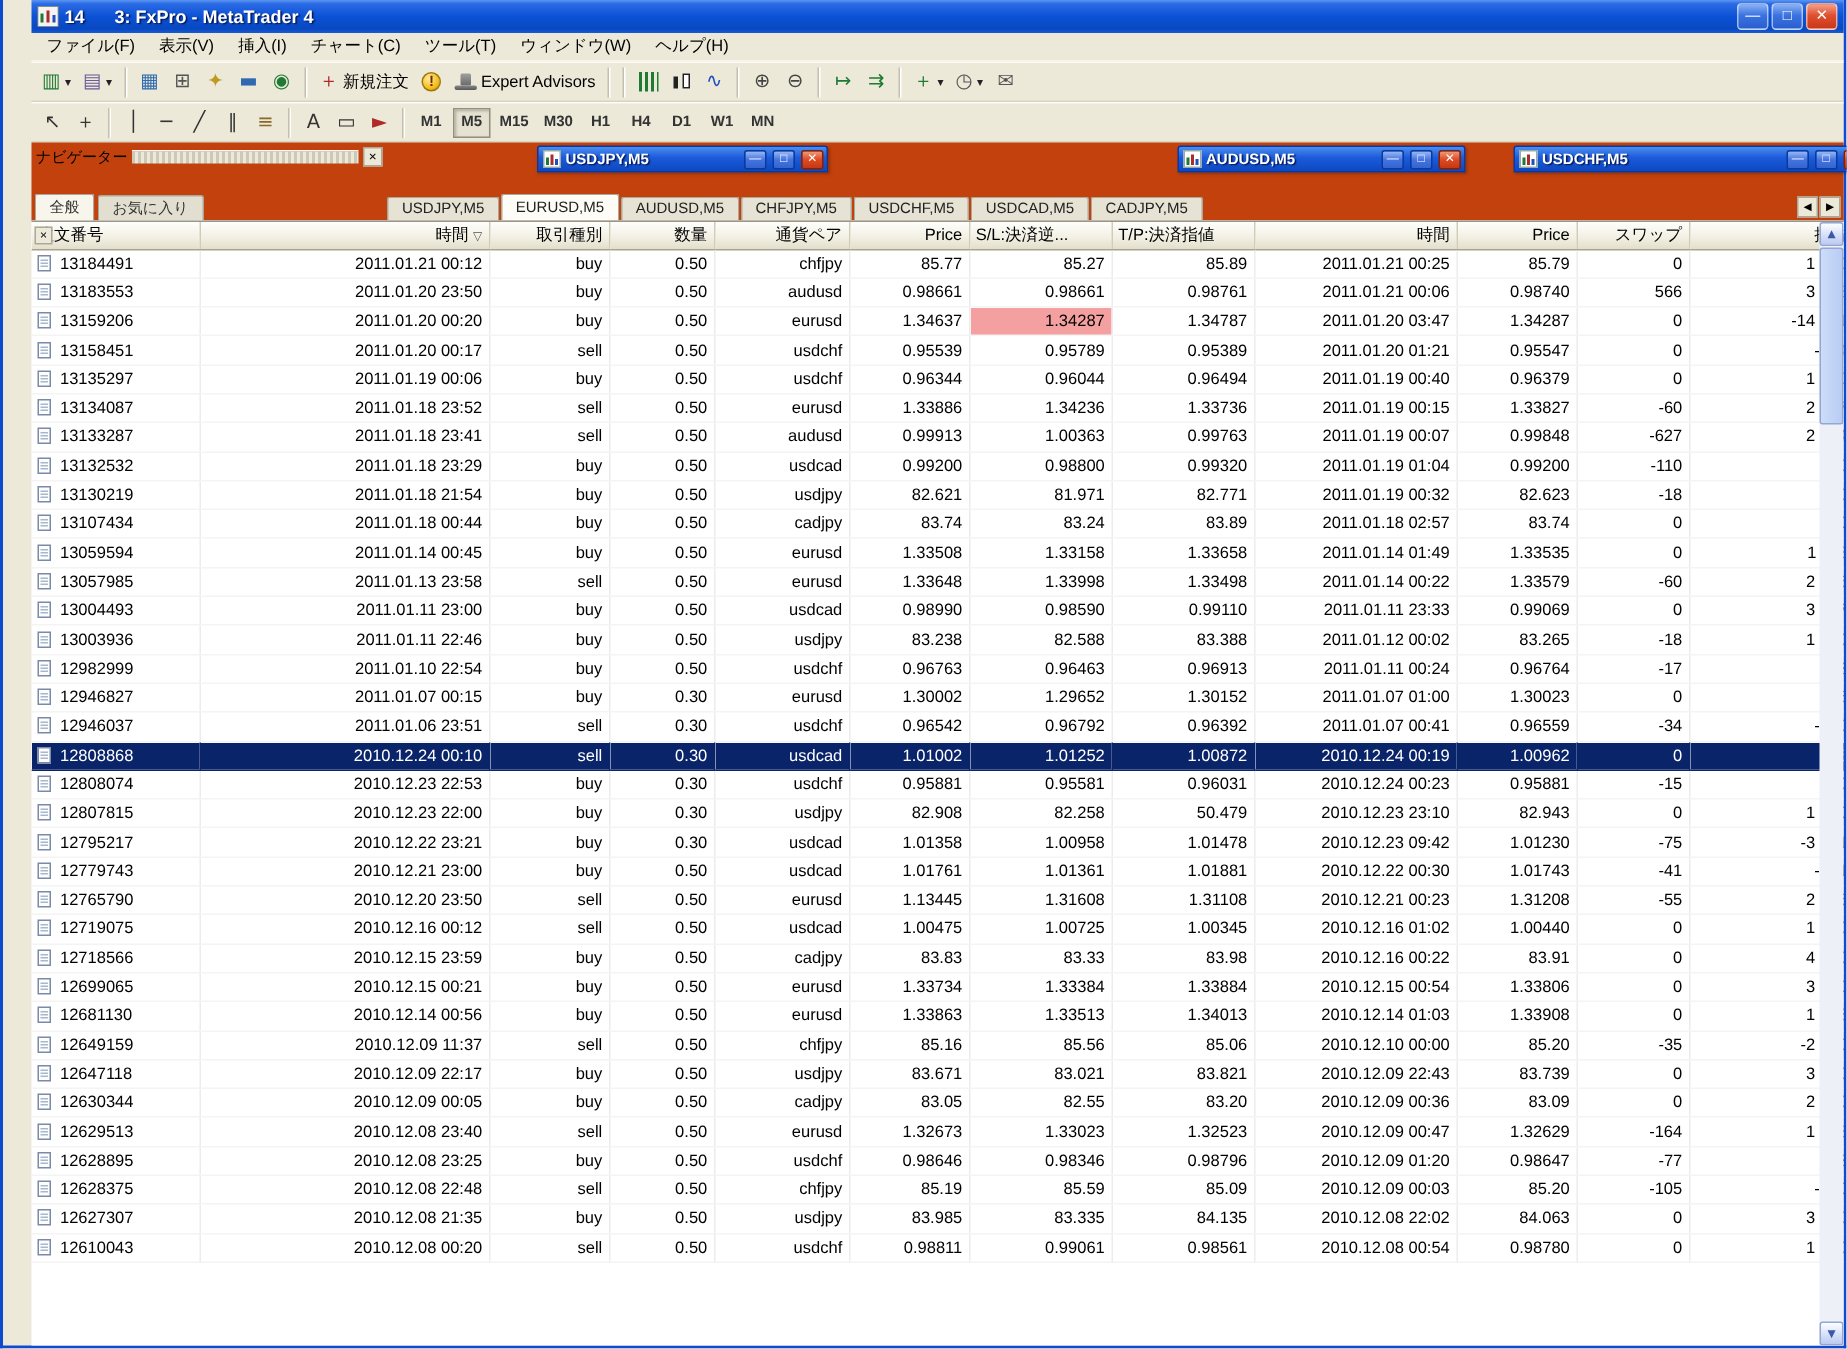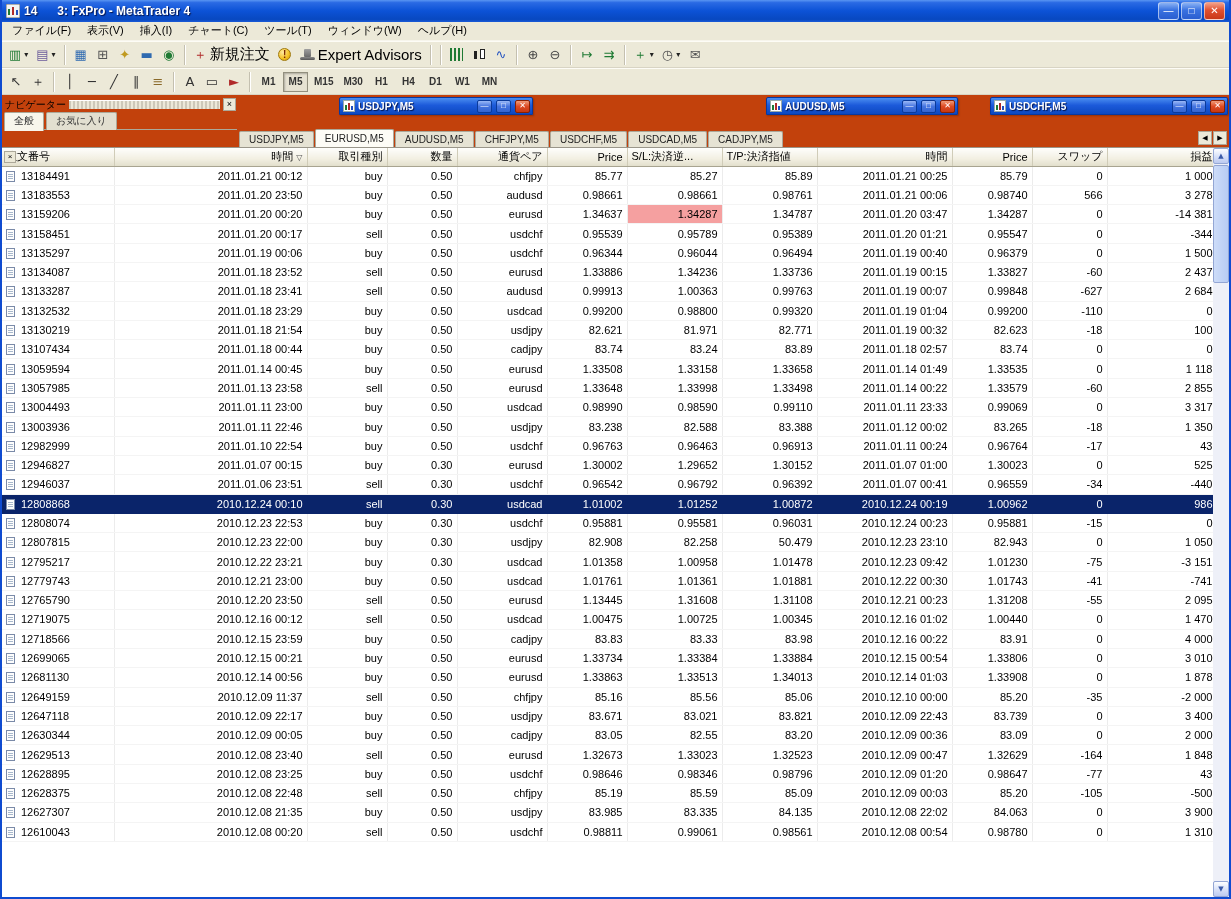--- a/index.html
+++ b/index.html
@@ -1,19 +1,19 @@
 <!DOCTYPE html>
 <html><head>
 <meta charset="utf-8">
 <style>
   *{margin:0;padding:0;box-sizing:border-box;}
   html,body{width:1231px;height:899px;overflow:hidden;}
   body{font-family:"Liberation Sans","DejaVu Sans",sans-serif;font-size:11px;color:#000;background:#ece9d8;position:relative;}
   button{font-family:inherit;cursor:default;}
-  .window{position:absolute;inset:0;border-left:2px solid #0f4bd0;border-right:2px solid #0f4bd0;border-bottom:2px solid #0f4bd0;display:flex;flex-direction:column;}
+  .window{position:absolute;inset:0;border-left:2px solid #0f4bd0;border-right:2px solid #0f4bd0;border-bottom:2px solid #0f4bd0;display:flex;flex-direction:column;padding-left:19px;}
 
   
   .titlebar{height:22px;flex:0 0 22px;display:flex;align-items:center;gap:4px;padding:0 4px;
     background:linear-gradient(180deg,#5a96f2 0%,#2a6ae4 12%,#0c52d6 50%,#0848c0 88%,#1a5ad8 100%);}
   .app-icon{width:14px;height:14px;display:inline-flex;}
   .title-badge,.title-text{color:#fff;font-weight:bold;font-size:12px;text-shadow:1px 1px 1px #03134d;white-space:nowrap;}
   .title-text{margin-left:16px;flex:1;}
   .win-controls{display:flex;gap:2px;}
   .wbtn{width:21px;height:18px;border-radius:3px;border:1px solid rgba(255,255,255,.55);color:#fff;font-size:10px;line-height:1;display:flex;align-items:center;justify-content:center;padding:0;}
   .wbtn.min,.wbtn.max{background:linear-gradient(180deg,#8ab2f4,#3a72e0 45%,#2a5ed0);}
@@ -21,42 +21,42 @@
 
   
   .menubar{height:19px;flex:0 0 19px;display:flex;align-items:center;background:#ece9d8;padding-left:2px;border-bottom:1px solid #f7f5ec;}
   .menu-item{padding:2px 8px 3px;white-space:nowrap;}
 
   
   .toolbar{height:27px;flex:0 0 27px;display:flex;align-items:center;background:#ece9d8;border-top:1px solid #fdfcf6;border-bottom:1px solid #d8d4c4;padding:0 3px;}
   .tb-btn{height:22px;min-width:22px;display:inline-flex;align-items:center;justify-content:center;gap:3px;padding:0 3px;background:transparent;border:1px solid transparent;border-radius:2px;}
   .tb-btn .glyph{font-size:13px;line-height:1;font-family:"DejaVu Sans",sans-serif;}
   .tb-btn .dd{font-size:8px;color:#222;font-family:"DejaVu Sans",sans-serif;}
-  .tb-label{font-size:15px;color:#000;white-space:nowrap;}
+  .tb-label{font-size:11px;color:#000;white-space:nowrap;}
   .tb-sep{width:0;height:20px;border-left:1px solid #c4c0b0;border-right:1px solid #fff;margin:0 4px;}
   .cssicon{display:inline-block;}
   .ico-alert{width:13px;height:13px;border-radius:50%;background:radial-gradient(circle at 35% 30%,#ffe9a0,#f4c020 60%,#c89010);border:1px solid #a07808;color:#7a2800;font-weight:bold;font-size:10px;line-height:11px;text-align:center;}
   .ico-hat{position:relative;width:15px;height:11px;}
   .ico-hat::before{content:"";position:absolute;left:4px;top:0;width:7px;height:8px;background:linear-gradient(#a0a0a0,#6a6a6a);border-radius:1px;}
   .ico-hat::after{content:"";position:absolute;left:0;bottom:0;width:15px;height:3px;background:linear-gradient(#8a8a8a,#555);border-radius:2px;}
   .ico-bars{width:13px;height:13px;background:repeating-linear-gradient(90deg,#1f7a34 0 2px,transparent 2px 4px);}
   .ico-candles{width:14px;height:13px;position:relative;}
   .ico-candles::before{content:"";position:absolute;left:2px;top:3px;width:3px;height:8px;background:#222;}
   .ico-candles::after{content:"";position:absolute;left:8px;top:1px;width:3px;height:8px;background:#fff;border:1px solid #222;}
   .tf-btn{height:20px;min-width:25px;padding:0 3px;margin:0 1px;font-size:10px;font-weight:bold;color:#333;background:transparent;border:1px solid transparent;display:inline-flex;align-items:center;justify-content:center;}
   .tf-btn.active{background:#e6e2d2;border:1px solid #928f7e;box-shadow:inset 1px 1px 2px rgba(0,0,0,.25);}
 
   
   .dock{position:relative;height:52px;flex:0 0 52px;background:#c2410c;}
   .navigator{position:absolute;left:2px;top:2px;width:233px;}
   .nav-header{height:15px;display:flex;align-items:center;gap:3px;font-size:10px;padding:0 1px;}
   .nav-title{white-space:nowrap;}
   .grip-dots{flex:1;height:9px;background:repeating-linear-gradient(90deg,#cdc9b8 0 2px,#ece9d8 2px 4px);border-top:1px solid #fff;}
   .nav-close{width:13px;height:13px;font-size:9px;line-height:1;border:1px solid #aca899;background:#ece9d8;padding:0;}
-  .nav-tabs{display:flex;margin-top:0;height:18px;align-items:flex-start;border-bottom:1px solid #aca899;}
+  .nav-tabs{display:flex;margin-top:18px;height:18px;align-items:center;border-bottom:1px solid #aca899;}
   .nav-tab{padding:1px 9px 2px;font-size:10px;border:1px solid #aca899;border-bottom:none;background:#e2dfd0;border-radius:2px 2px 0 0;margin-right:2px;color:#333;white-space:nowrap;}
   .nav-tab.active{background:#f8f6ec;padding-bottom:3px;}
   #chart-windows .chart-win{position:absolute;top:2px;height:18px;display:flex;align-items:center;gap:3px;padding:0 2px 0 3px;
     background:linear-gradient(180deg,#4a8ef0,#1c5ada 45%,#0c48c0);border:1px solid #0838a0;border-radius:2px 2px 0 0;box-shadow:1px 1px 2px rgba(0,0,0,.25);}
   #chart-windows .chart-win:nth-child(1){left:337px;width:194px;}
   #chart-windows .chart-win:nth-child(2){left:764px;width:192px;}
   #chart-windows .chart-win:nth-child(3){left:988px;width:238px;}
   .cw-icon{width:12px;height:12px;background:#fff;border:1px solid #9aa;display:inline-flex;align-items:center;justify-content:center;flex:0 0 12px;}
   .cw-title{flex:1;color:#fff;font-size:10px;font-weight:bold;text-shadow:1px 1px 1px #02124a;white-space:nowrap;overflow:hidden;}
   .cw-btn{width:15px;height:13px;padding:0;font-size:8px;line-height:1;color:#fff;border-radius:2px;border:1px solid #0a3a9a;display:inline-flex;align-items:center;justify-content:center;flex:0 0 15px;margin-left:1px;}

